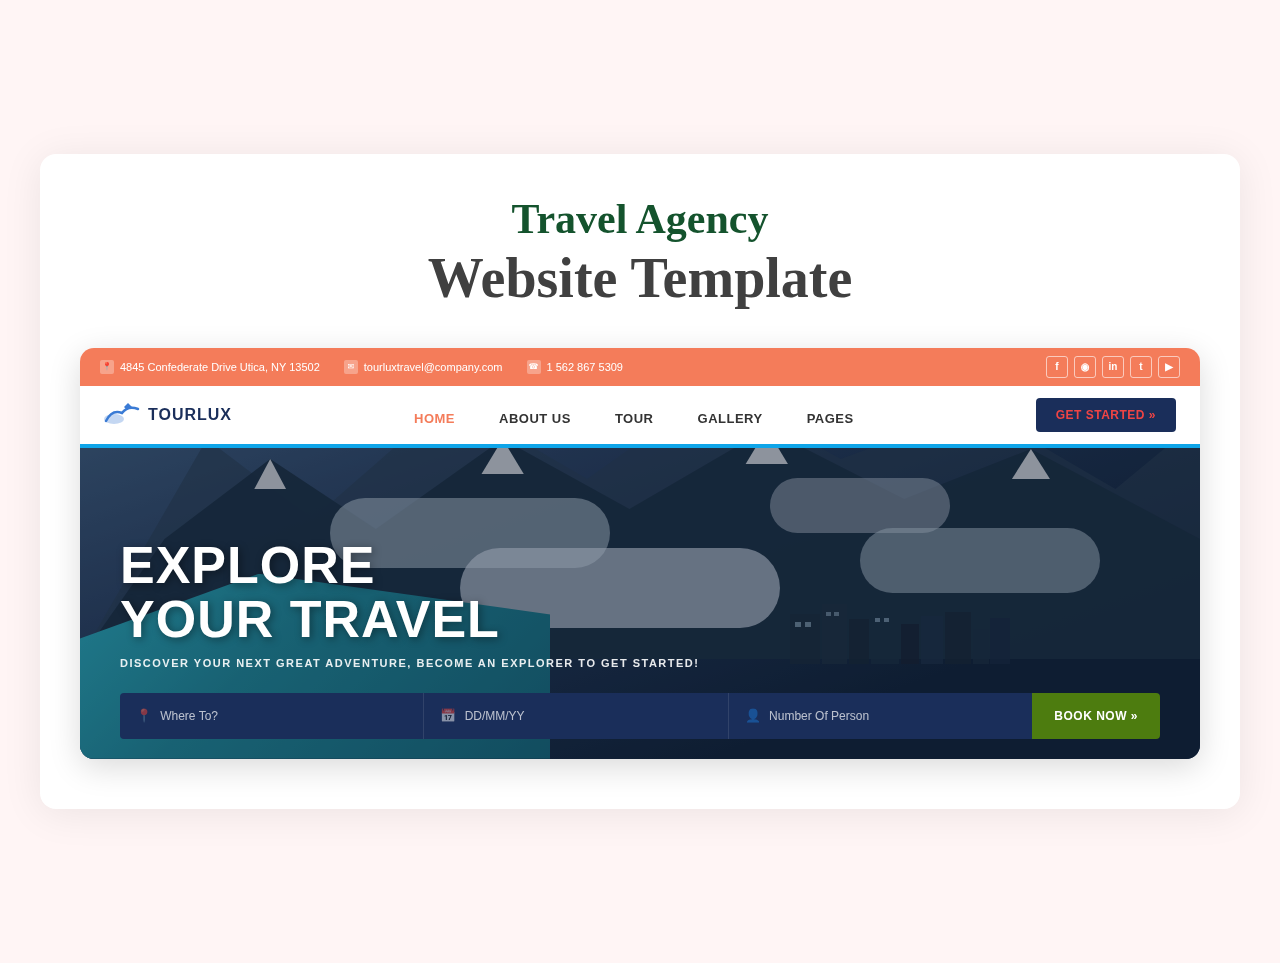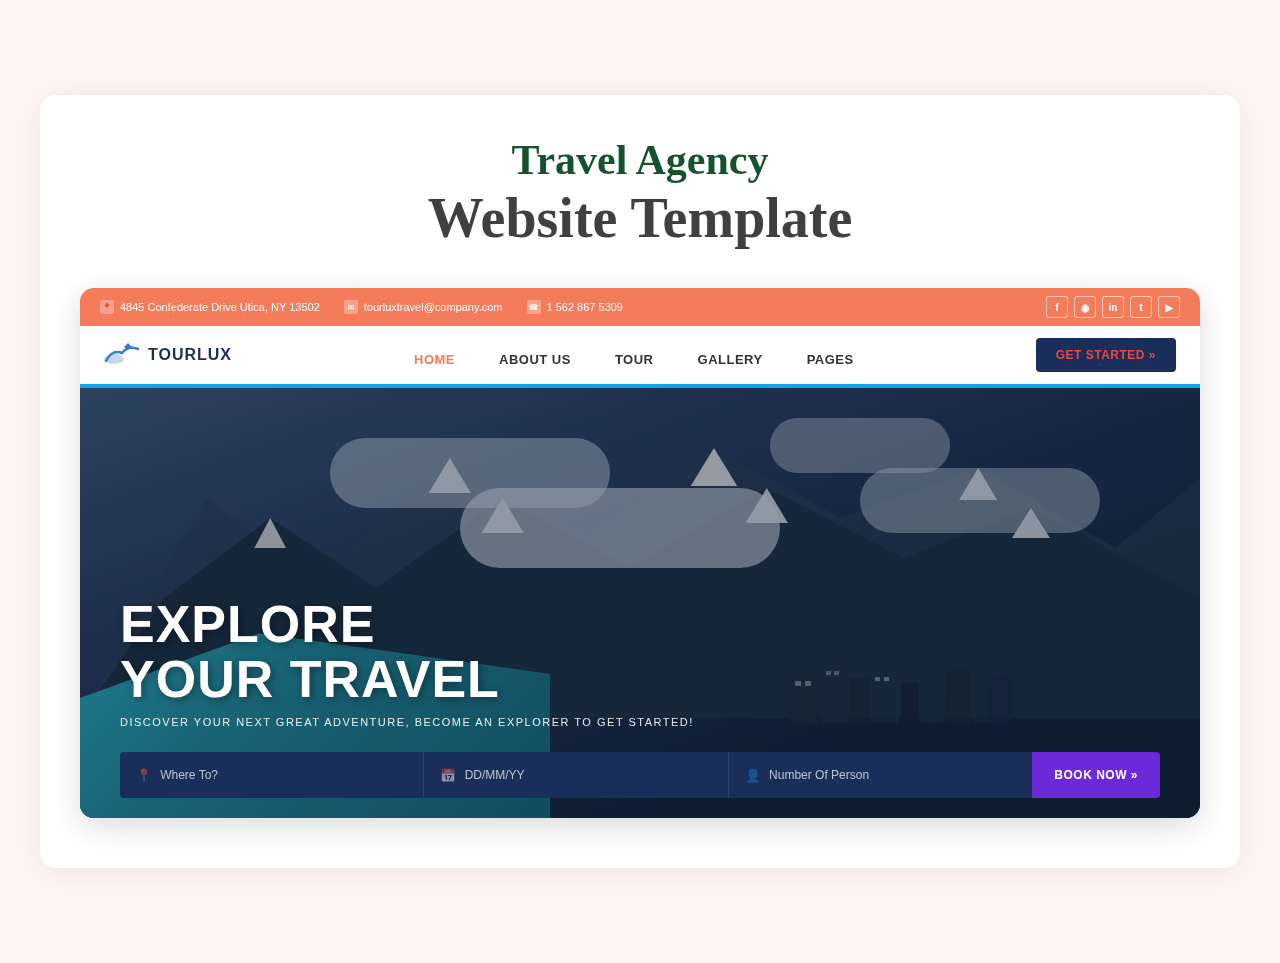--- a/index.html
+++ b/index.html
@@ -165,21 +165,21 @@
       border: none;
       cursor: pointer;
       display: flex;
       align-items: center;
       gap: 6px;
     }
 
     
     .hero {
       position: relative;
-      height: 430px;
+      height: 311px;
       overflow: hidden;
       background: #2a4060;
     }
 
     .hero-bg {
       position: absolute;
       inset: 0;
       background: linear-gradient(
         160deg,
         #3d5a7a 0%,
@@ -202,21 +202,21 @@
       font-weight: 900;
       line-height: 1.05;
       text-transform: uppercase;
       text-shadow: 2px 2px 8px rgba(0,0,0,0.4);
       margin-bottom: 10px;
       letter-spacing: 1px;
     }
 
     .hero-subtext {
       font-size: 11px;
-      font-weight: 400;
+      font-weight: 700;
       letter-spacing: 1.5px;
       text-transform: uppercase;
       opacity: 0.9;
       margin-bottom: 0;
     }
 
     
     .search-bar {
       position: absolute;
       bottom: 20px;
@@ -244,21 +244,21 @@
     .search-field + .search-field {
       border-left: 1px solid rgba(255,255,255,0.1);
     }
 
     .search-field-icon {
       opacity: 0.7;
       font-size: 13px;
     }
 
     .book-now-btn {
-      background: #6d28d9;
+      background: #4d7c0f;
       color: white;
       padding: 0 22px;
       font-size: 12px;
       font-weight: 700;
       letter-spacing: 0.5px;
       border: none;
       cursor: pointer;
       display: flex;
       align-items: center;
       gap: 6px;

